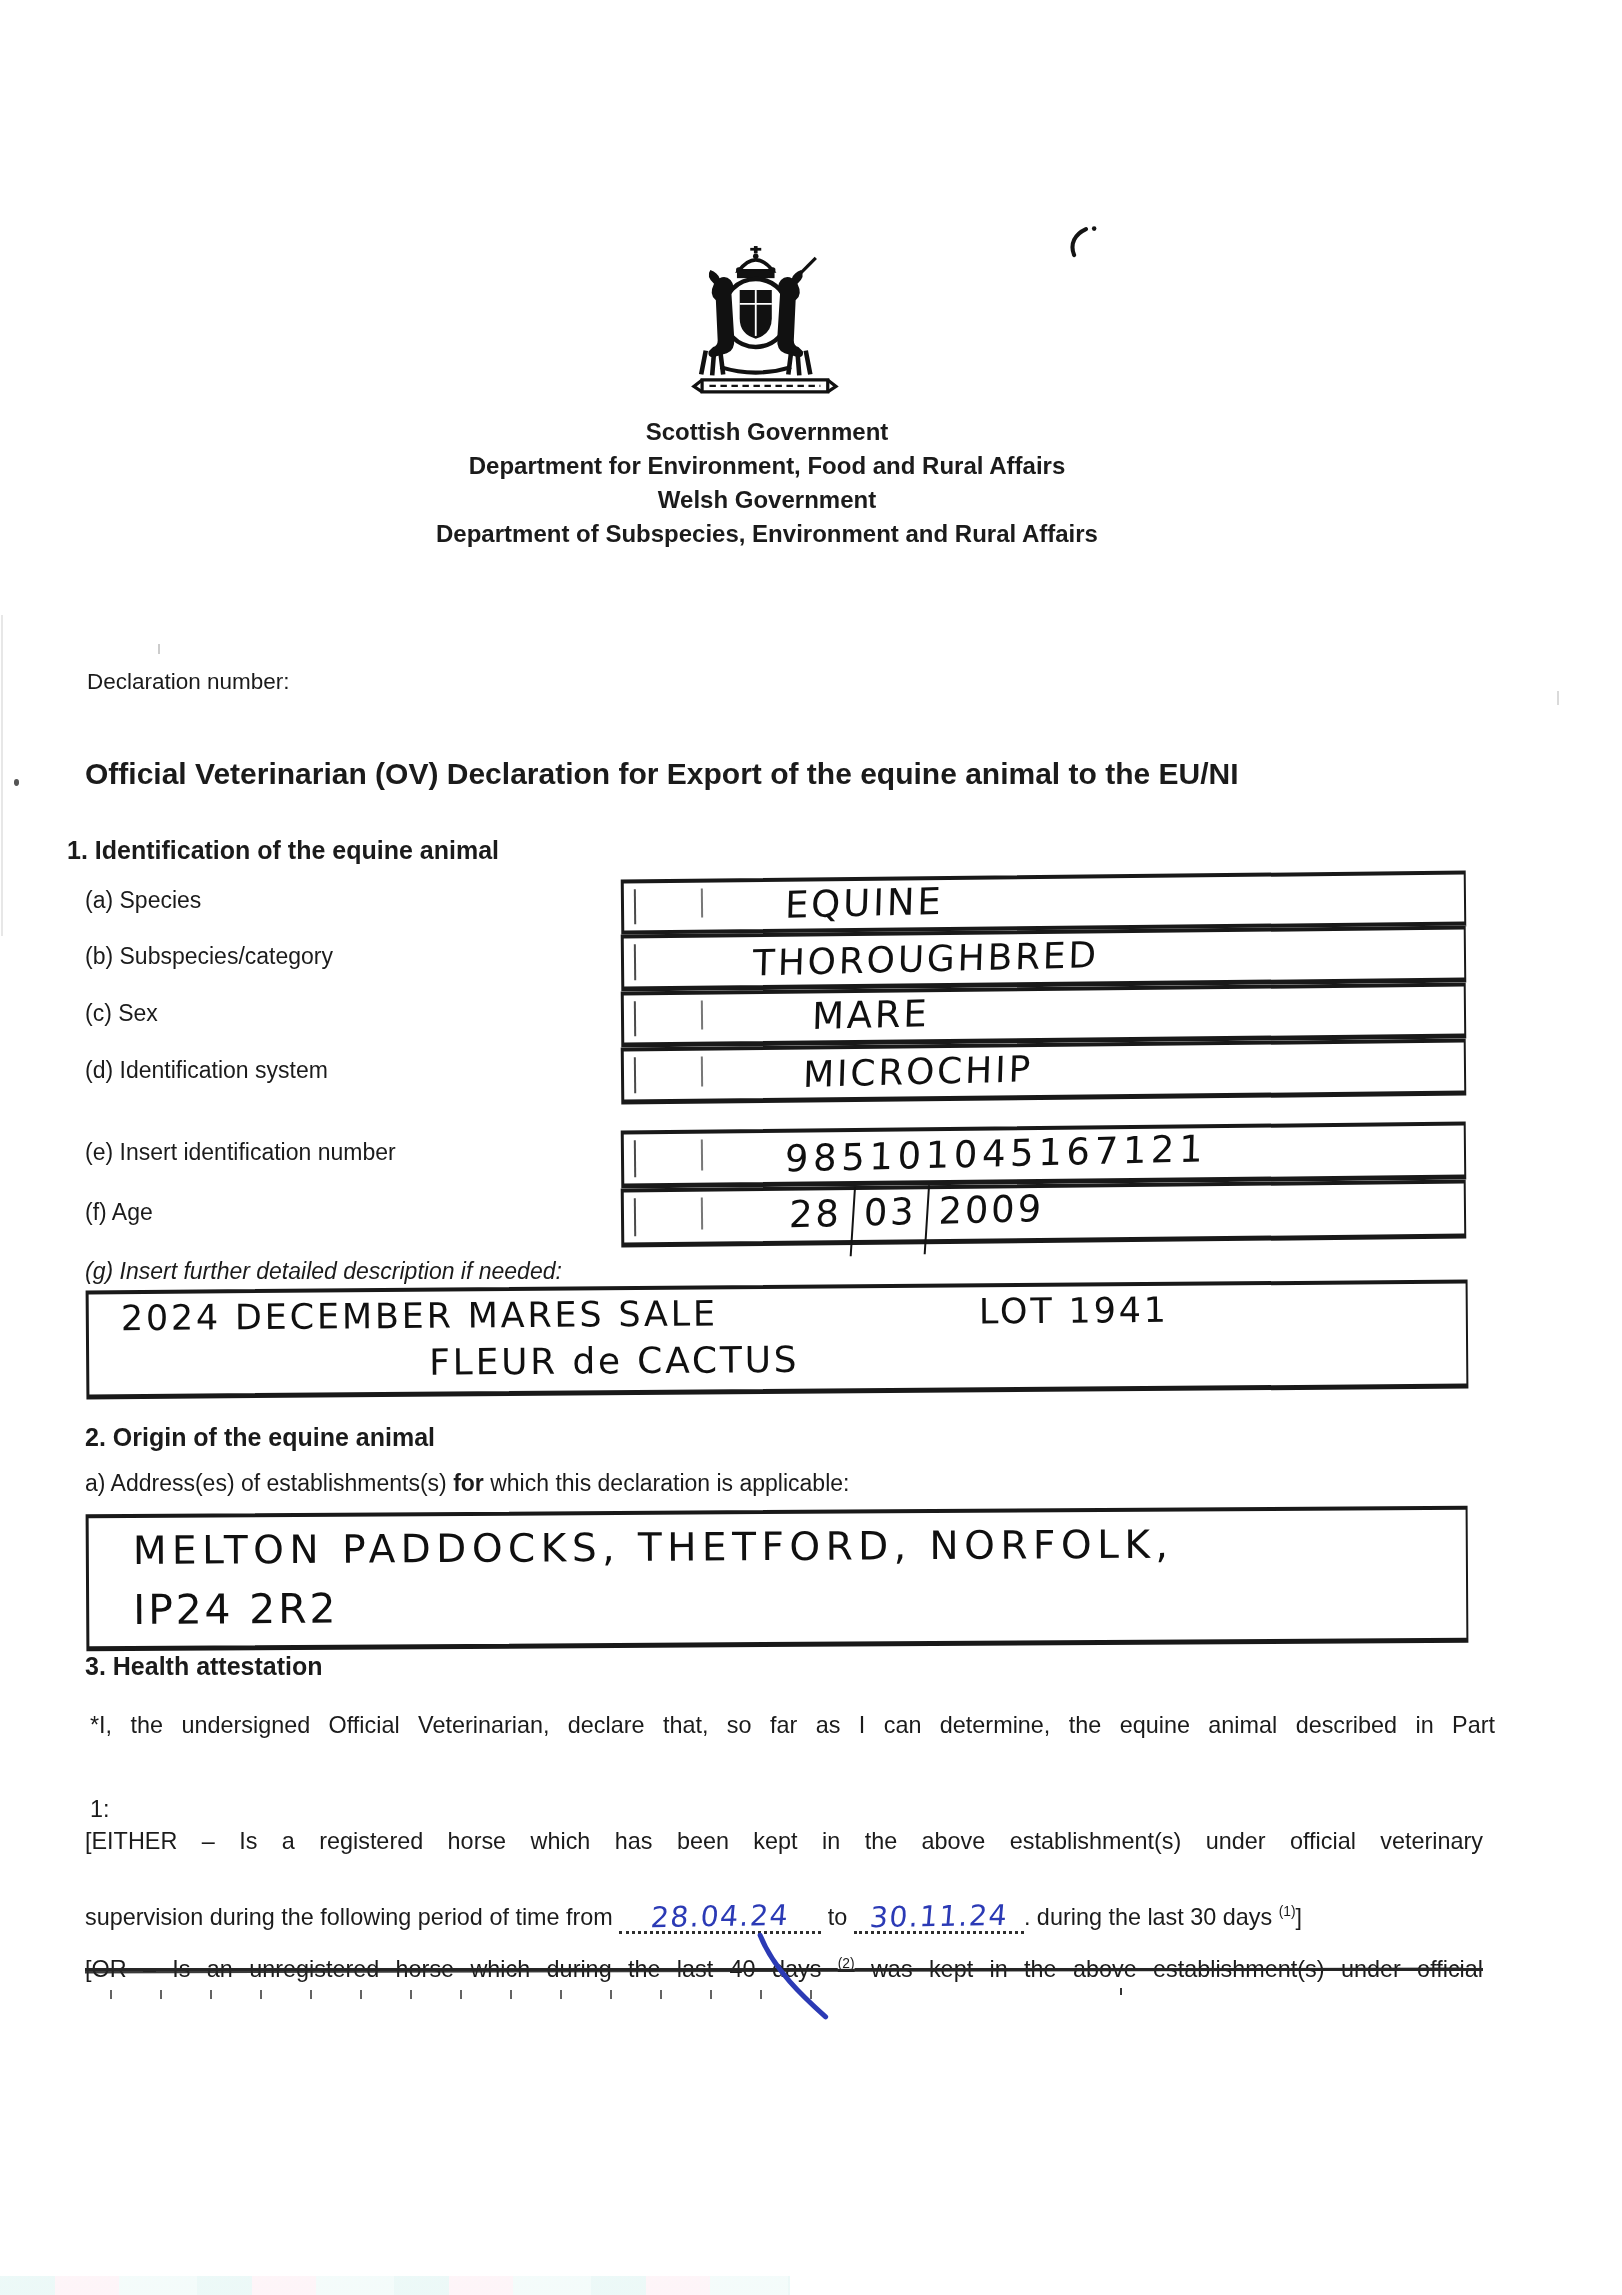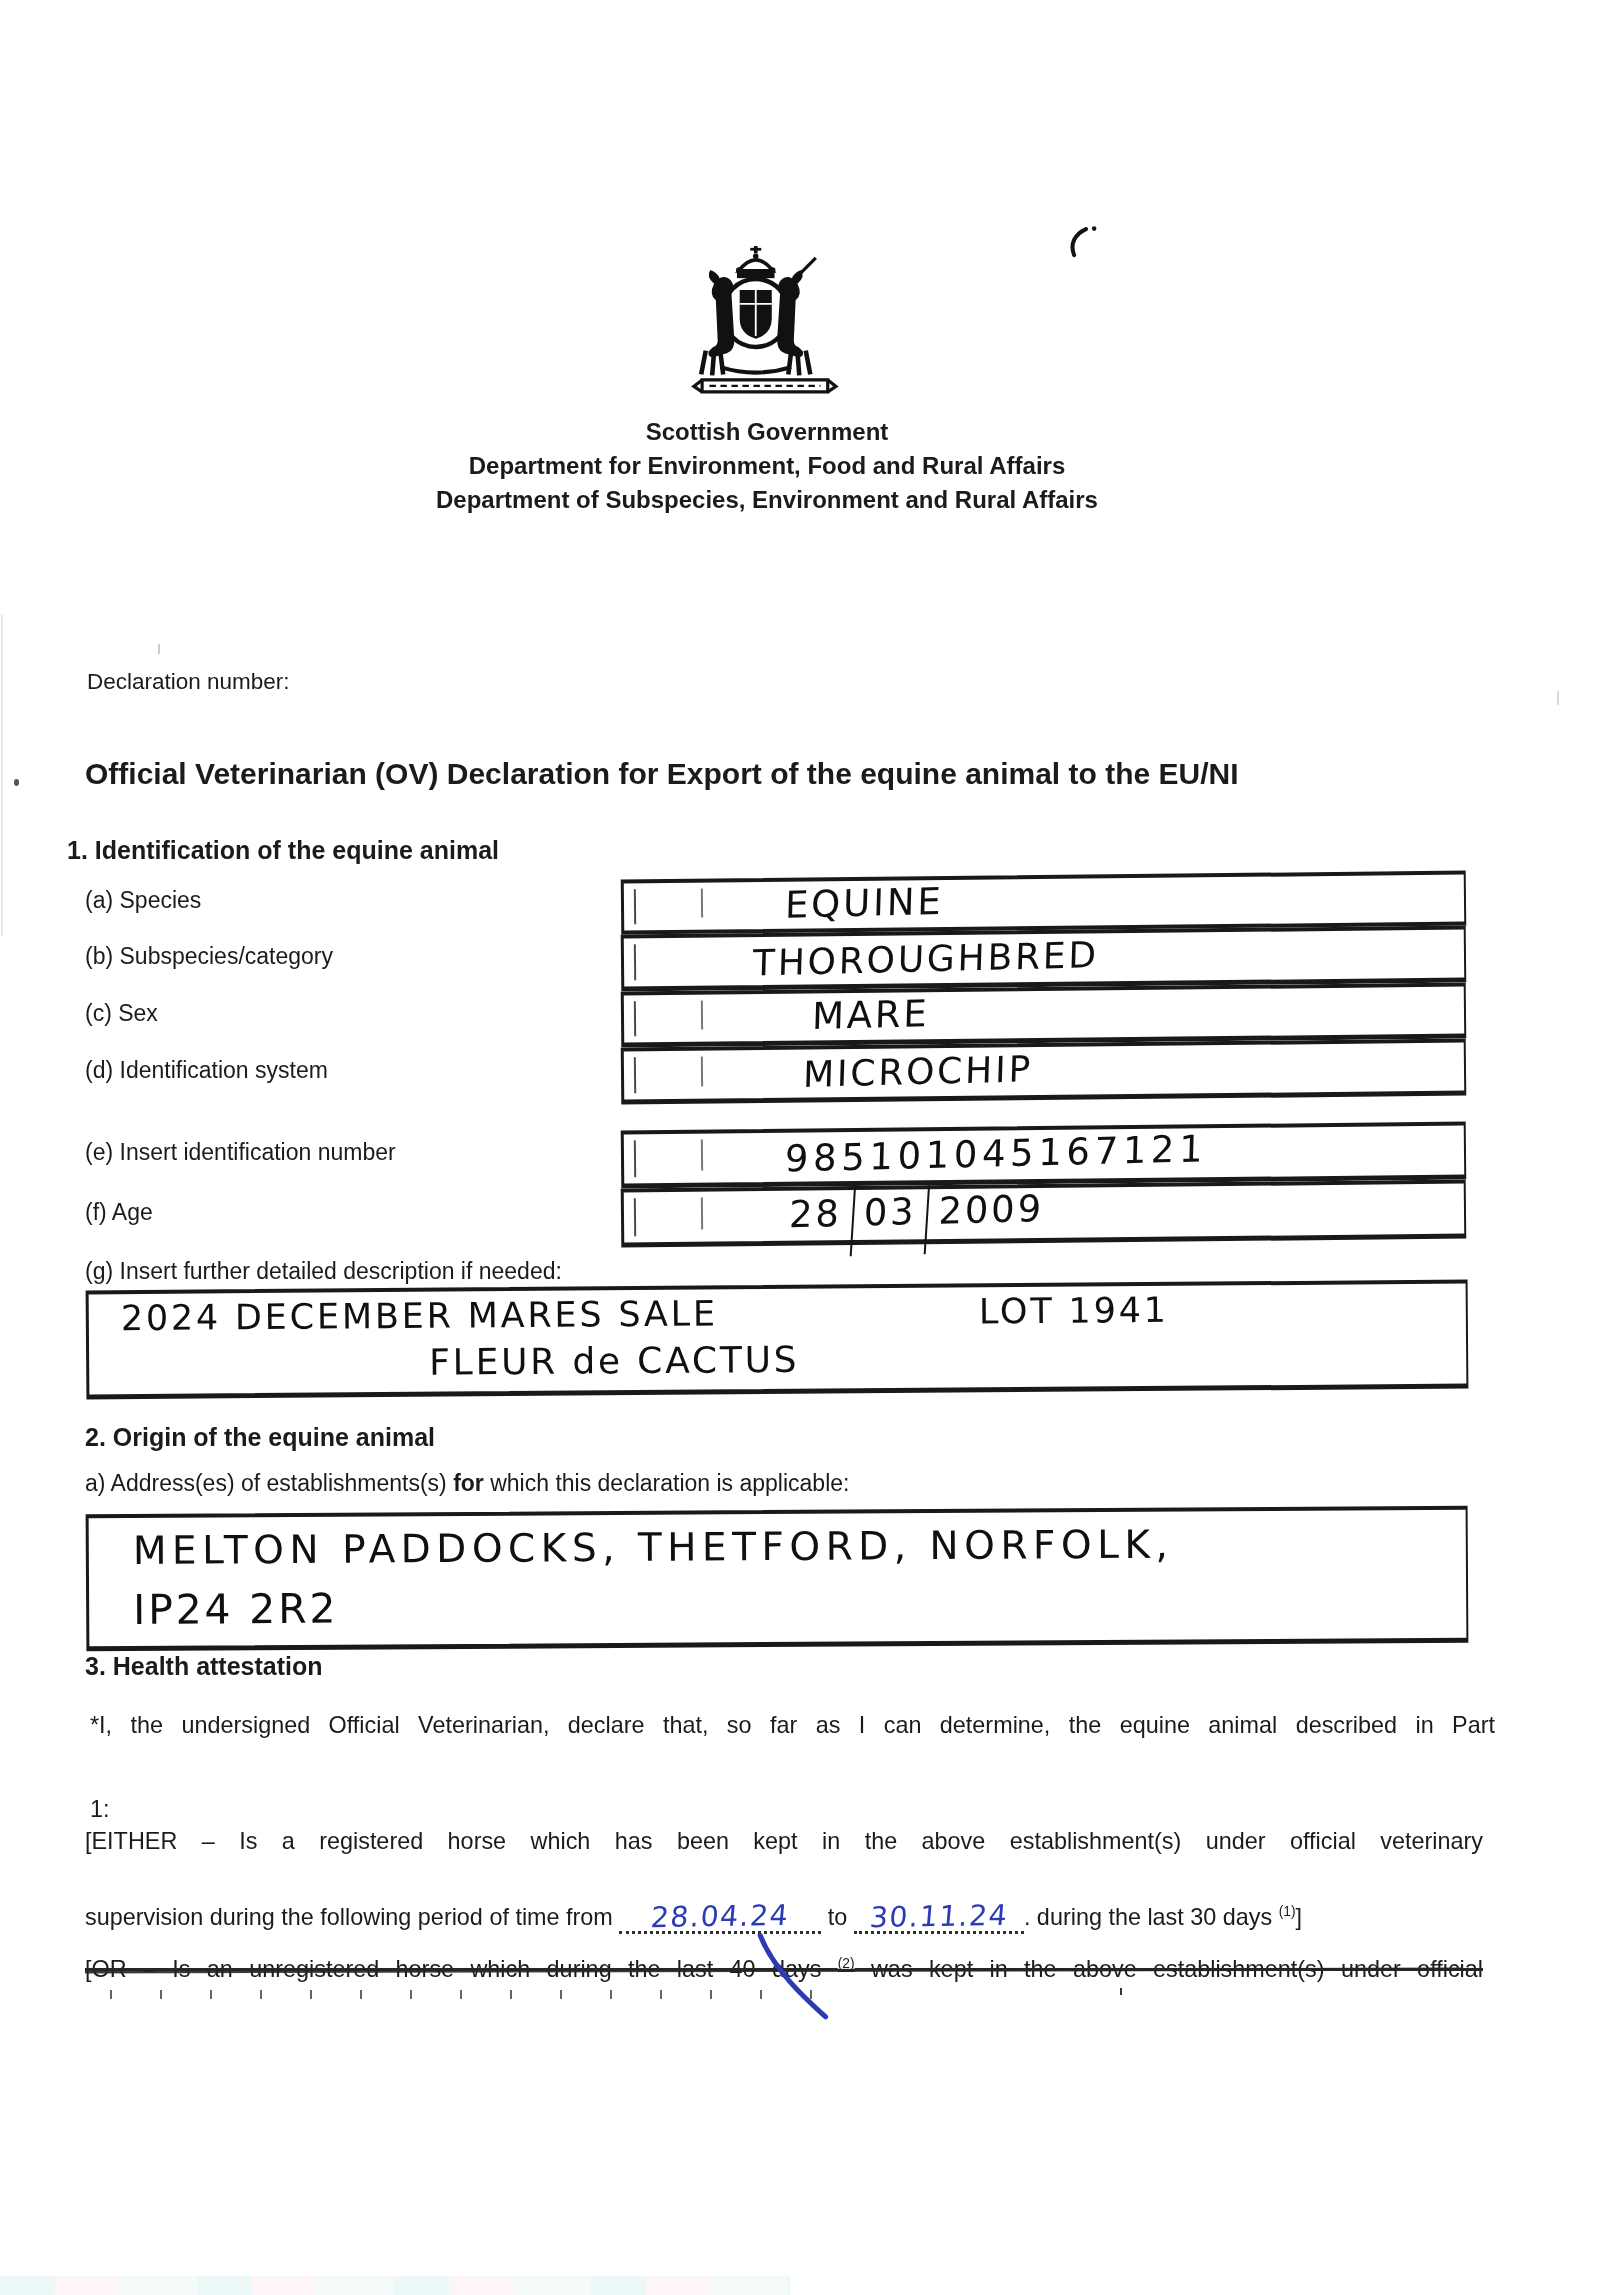--- a/index.html
+++ b/index.html
@@ -86,20 +86,21 @@
 
     <path d="M110,268 q77,24 154,0" fill="none" stroke="#111" stroke-width="9"></path>
     <path d="M70,296 h274 v26 h-274 Z" fill="none" stroke="#111" stroke-width="7"></path>
     <path d="M70,296 l-18,14 18,12 M344,296 l18,14 -18,12" fill="none" stroke="#111" stroke-width="7"></path>
     <path d="M86,309 h242" stroke="#111" stroke-width="5" stroke-dasharray="14 10"></path>
   </svg>
 
   <div class="abs dept">
     <div>Scottish Government</div>
     <div>Department for Environment, Food and Rural Affairs</div>
+    <div>Welsh Government</div>
     <div>Department of Subspecies, Environment and Rural Affairs</div>
   </div>
 
   <div class="abs decl-label">Declaration number:</div>
 
   <div class="abs doc-title">Official Veterinarian (OV) Declaration for Export of the equine animal to the EU/NI</div>
 
   <div class="abs h-sec" style="left:67px;top:836px;">1. Identification of the equine animal</div>
 
   <div class="abs f-label" style="left:85px;top:887px;">(a) Species</div>
@@ -136,21 +137,21 @@
     <span class="hand hw80" style="padding-left:161px;letter-spacing:4.6px;">985101045167121</span>
   </div>
 
   <div class="abs f-label" style="left:85px;top:1199px;">(f) Age</div>
   <div class="box rot-a" style="left:621px;top:1184px;width:840px;height:50px;overflow:visible;">
     <span class="tick t1"></span>
       <span class="tick t2"></span>
     <span class="hand hw80" style="padding-left:165px;"><span>28</span><span class="vsep"></span><span>03</span><span class="vsep"></span><span>2009</span></span>
   </div>
 
-  <div class="abs f-label" style="left:85px;top:1258px;">(g) Insert further detailed description if needed:</div>
+  <div class="abs f-label" style="left:85px;top:1258px;font-style:italic;">(g) Insert further detailed description if needed:</div>
   <div class="box rot-b" style="left:86px;top:1285px;width:1377px;height:100px;display:block;">
     <div class="gap-row" style="position:absolute;left:32px;top:3.7px;">
       <span class="hand hw76">2024 DECEMBER MARES SALE</span>
       <span style="display:inline-block;width:257px;"></span>
       <span class="hand hw76">LOT 1941</span>
     </div>
     <div class="abs" style="left:340px;top:50px;">
       <span class="hand hw78">FLEUR de CACTUS</span>
     </div>
   </div>

